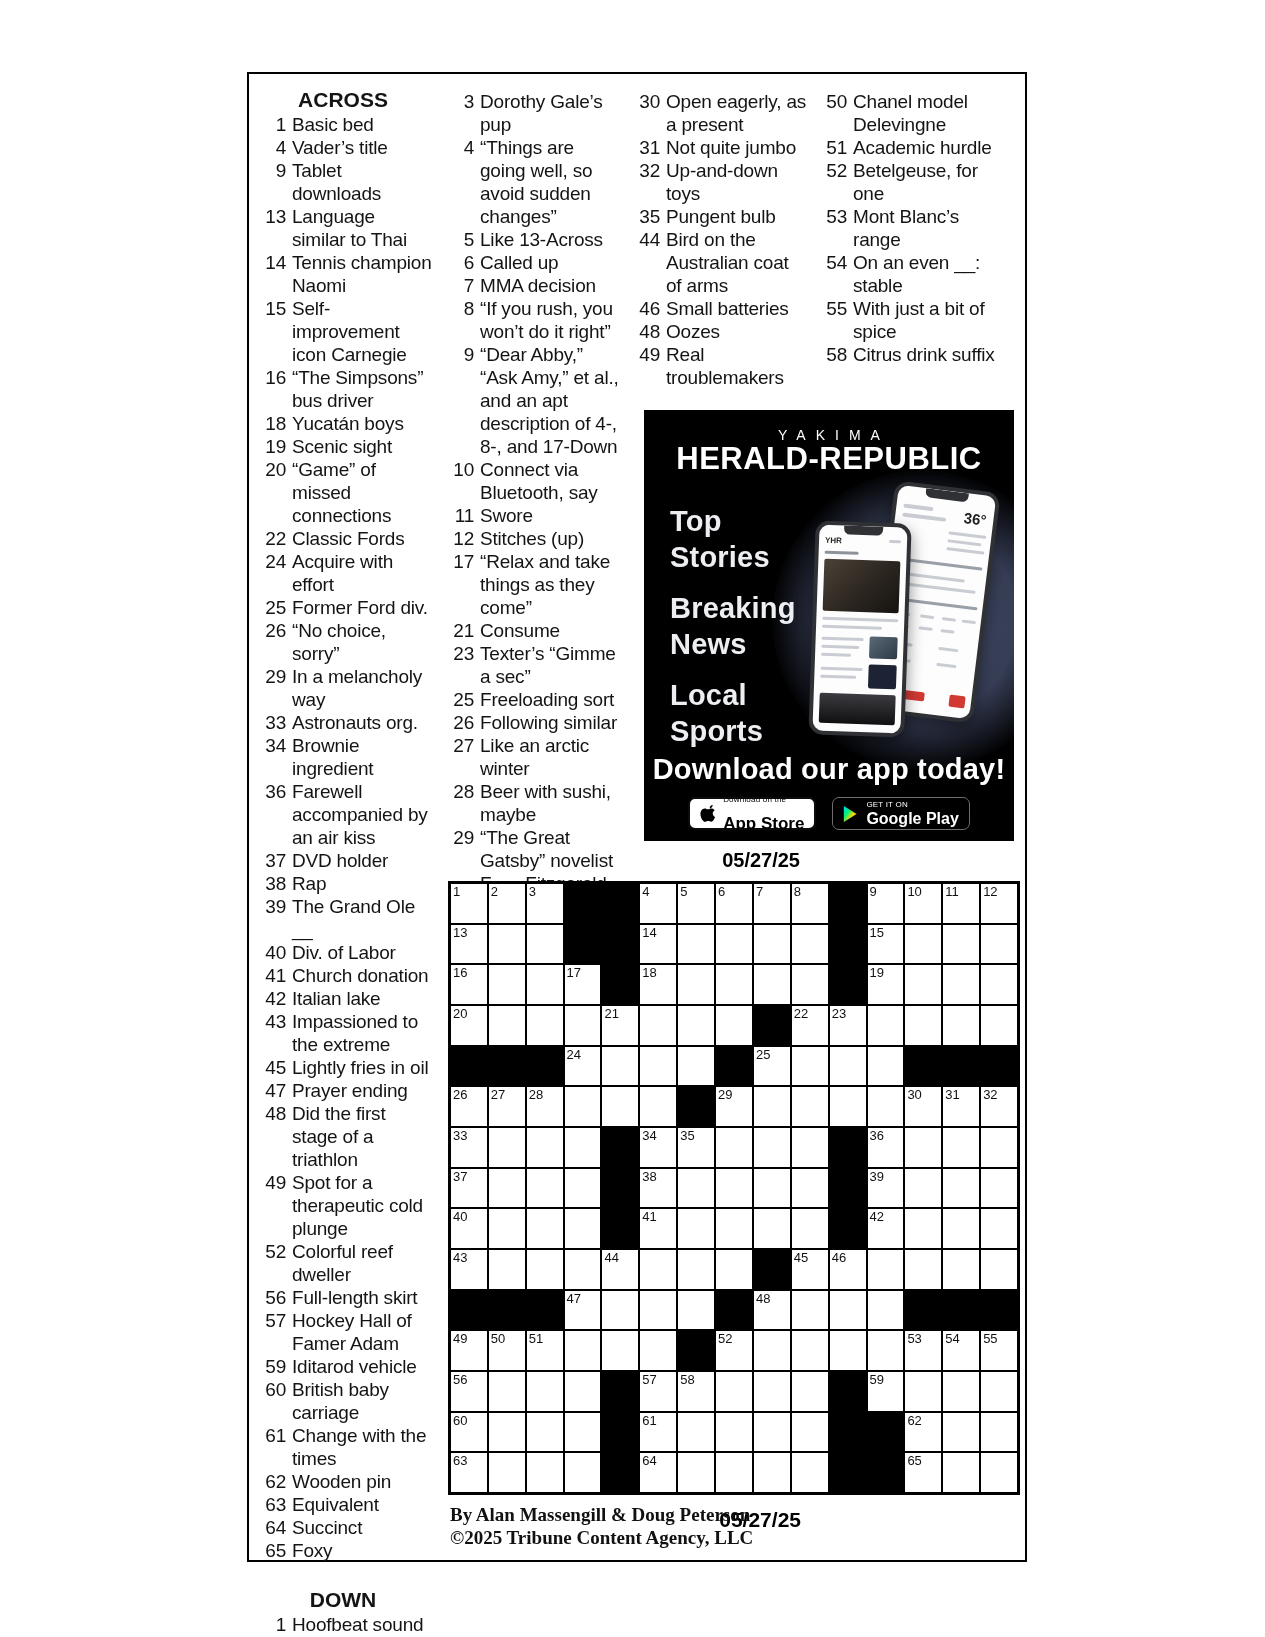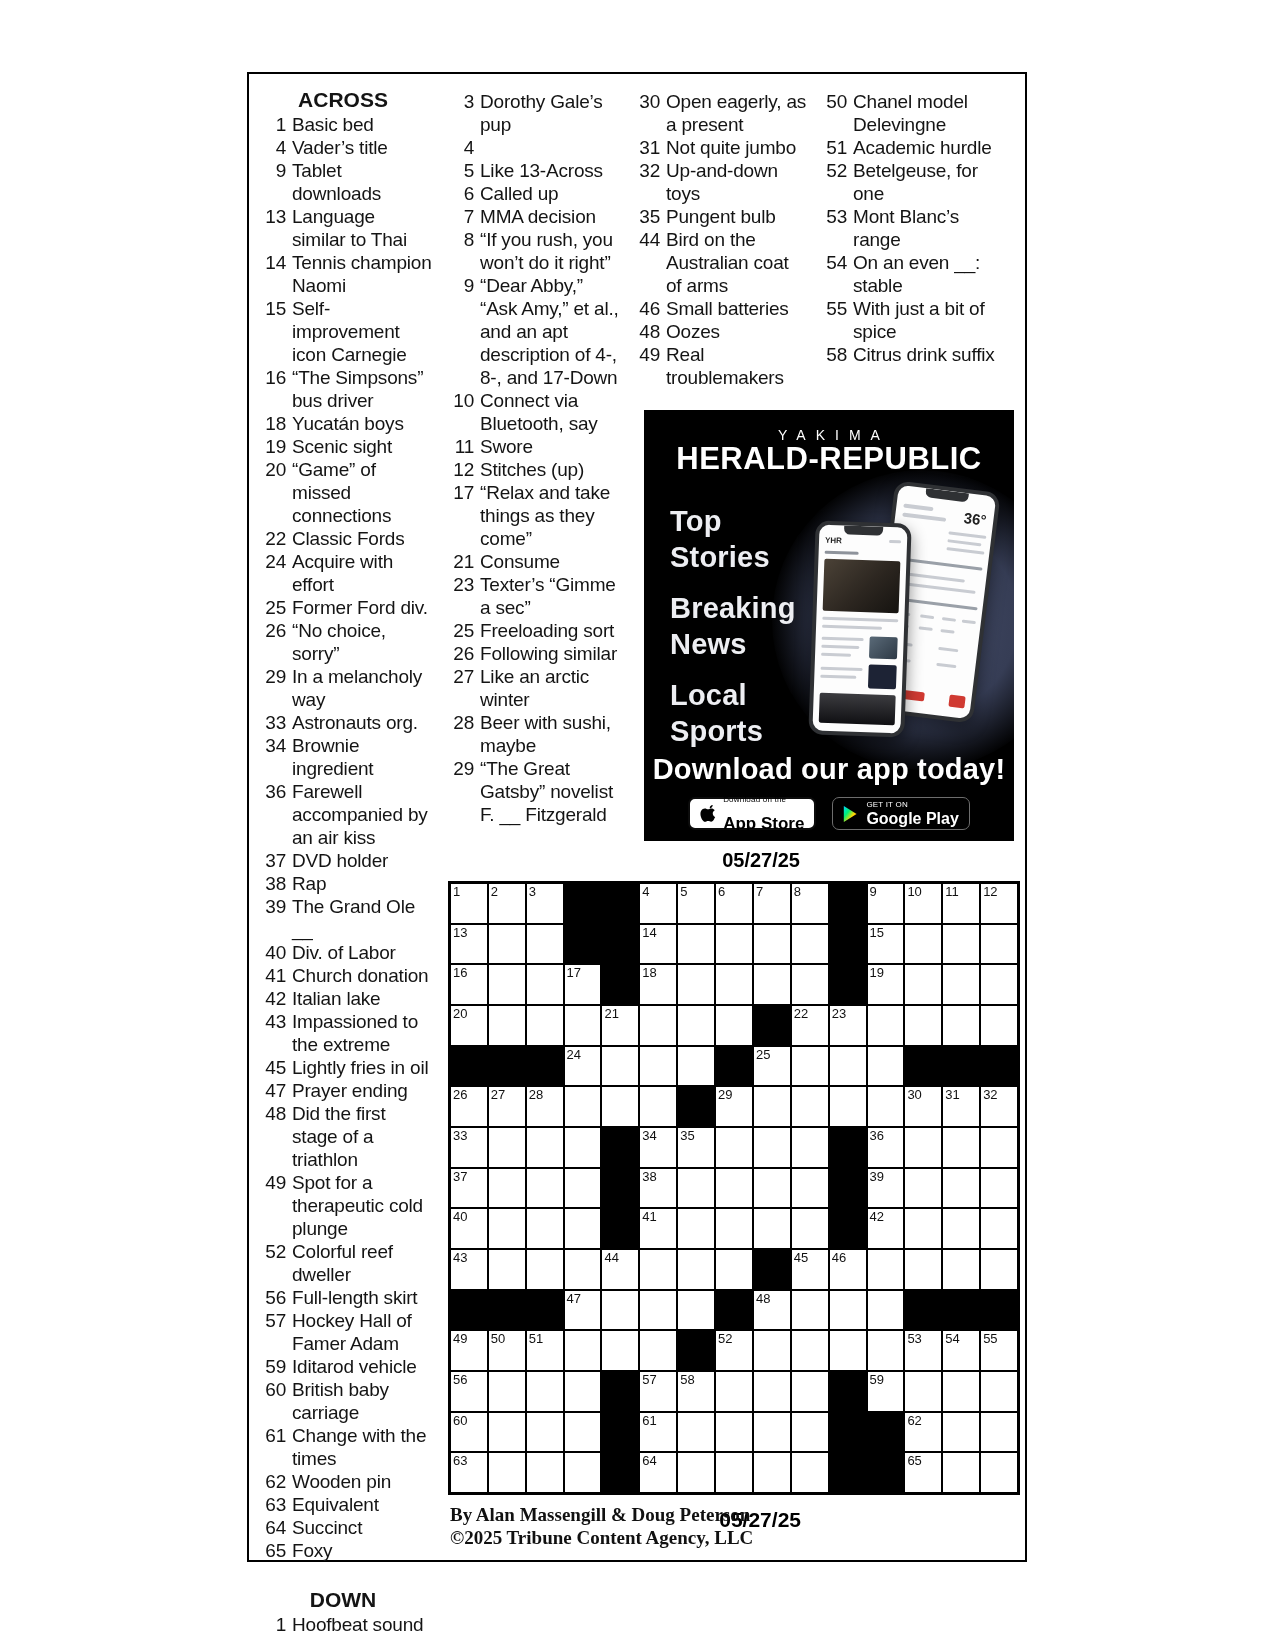--- a/index.html
+++ b/index.html
@@ -242,20 +242,21 @@
   </div>
 
   <div class="clue-col" id="col2">
     <div id="down-list-2">
         <div class="clue">
           <span class="num">3</span>
           <span class="txt">Dorothy Gale’s pup</span>
         </div>
         <div class="clue">
           <span class="num">4</span>
+          <span class="txt">“Things are going well, so avoid sudden changes”</span>
         </div>
         <div class="clue">
           <span class="num">5</span>
           <span class="txt">Like 13-Across</span>
         </div>
         <div class="clue">
           <span class="num">6</span>
           <span class="txt">Called up</span>
         </div>
         <div class="clue">

